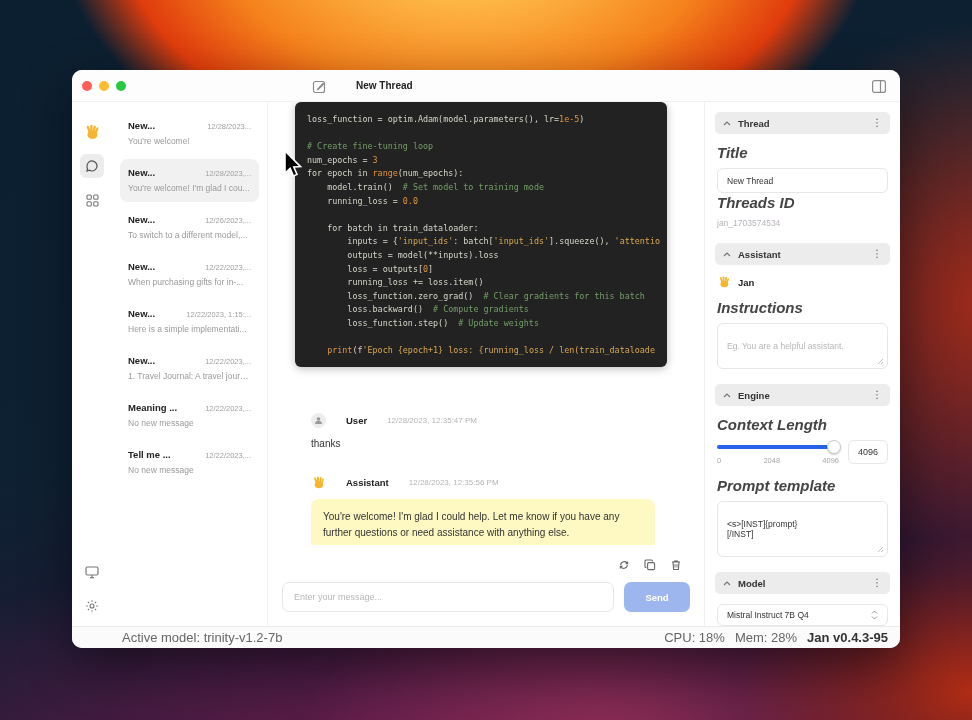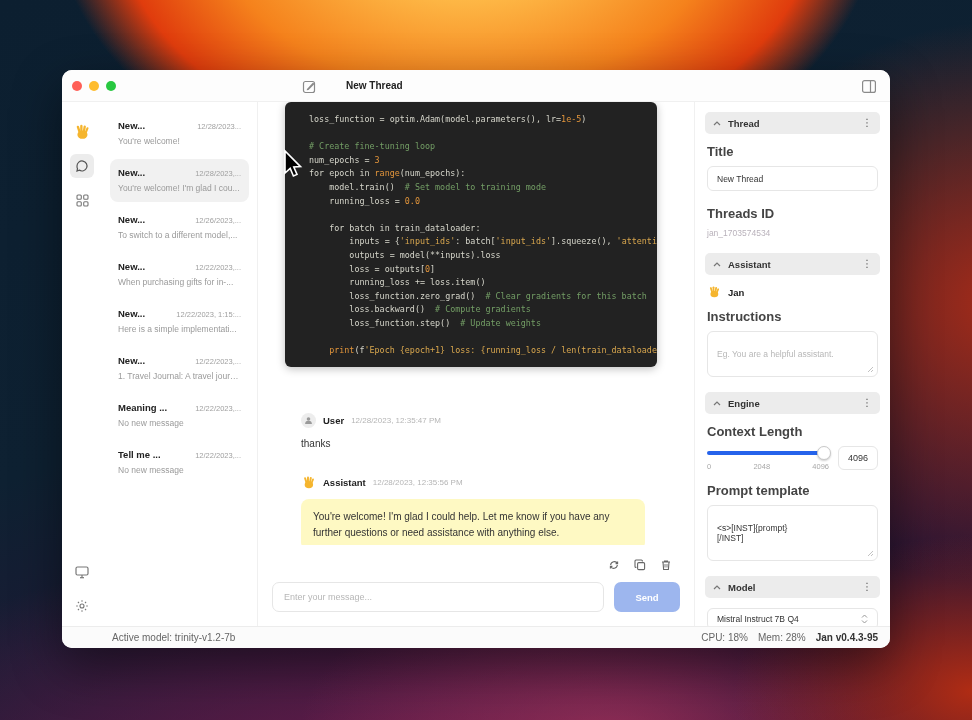--- a/index.html
+++ b/index.html
@@ -8,21 +8,21 @@
     position:relative; width:972px; height:720px; overflow:hidden;
     background:
       radial-gradient(ellipse 34% 30% at 100% 96%, #b02c14, rgba(176,44,20,0) 72%),
       radial-gradient(ellipse 46% 34% at 63% 102%, rgba(190,60,100,.55), transparent 70%),
       radial-gradient(ellipse 85% 48% at 42% 110%, #6e1e4e, rgba(110,30,78,0) 74%),
       radial-gradient(ellipse 42% 52% at 103% 42%, #a62b18, rgba(166,43,24,0) 75%),
       radial-gradient(ellipse 58% 54% at 48% -12%, #ffc14d 18%, #f5821c 45%, #e03c0d 62%, rgba(224,60,13,0) 73%),
       linear-gradient(160deg, #0c1f30 0%, #0e2132 45%, #251636 78%, #2c1030 100%);
   }
   .window{
-    position:absolute; left:62px; top:70px; width:828px; height:578px;
+    position:absolute; left:72px; top:70px; width:828px; height:578px;
     background:#fff; border-radius:10px; overflow:hidden;
     box-shadow:0 18px 50px rgba(0,0,0,.45);
     display:flex; flex-direction:column;
   }
   
   .titlebar{ position:relative; height:32px; flex:0 0 32px; display:flex; align-items:center;
     background:#fdfdfd; border-bottom:1px solid #f0f0f0;}
   .traffic{ display:flex; gap:7px; padding-left:10px; width:196px; align-items:center;}
   .light{ width:10px; height:10px; border-radius:50%; }
   .light.red{background:#ff5f57}.light.yellow{background:#febc2e}.light.green{background:#28c840}
@@ -44,26 +44,26 @@
   .thread-list{ flex:0 0 156px; padding:10px 8px; overflow:hidden; border-right:1px solid #f0f0f0;}
   .thread-item{ padding:8px 8px 9px 8px; border-radius:8px; margin-bottom:4px; cursor:pointer;}
   .thread-item.selected{ background:#f1f1f1; }
   .ti-row{ display:flex; justify-content:space-between; align-items:baseline; gap:4px;}
   .ti-title{ font-size:9.5px; font-weight:bold; color:#222; white-space:nowrap;}
   .ti-date{ font-size:7.5px; color:#a0a0a0; white-space:nowrap; overflow:hidden; text-overflow:ellipsis;}
   .ti-preview{ margin-top:5px; font-size:8.5px; color:#9a9a9a; white-space:nowrap; overflow:hidden; text-overflow:ellipsis;}
   
   .chat{ flex:1; display:flex; flex-direction:column; overflow:hidden; border-right:1px solid #f0f0f0; position:relative;}
   .chat-scroll{ flex:1; overflow:hidden; padding:0 37px 0 27px;}
-  .code-block{ background:#222222; border-radius:6px; padding:11px 24px; overflow:hidden;
+  .code-block{ background:#222222; border-radius:6px; padding:11px 12px; overflow:hidden;
     font-family:"DejaVu Sans Mono", monospace; font-size:8.4px; line-height:13.6px; white-space:pre;
     box-shadow:0 2px 8px rgba(0,0,0,.25); height:265px;}
   .tok-d{ color:#d6d6cb; } .tok-c{ color:#739e65; } .tok-n{ color:#e2953b; } .tok-s{ color:#d9a74e; }
   .msg{ padding-left:16px; }
-  .msg-head{ display:flex; align-items:center; gap:7px; }
+  .msg-head{ display:flex; align-items:center; gap:20px; }
   .msg-avatar{ width:15px; height:15px; border-radius:50%; background:#ededed; display:flex;
     align-items:center; justify-content:center;}
   .msg-role{ font-size:9.5px; font-weight:bold; color:#222;}
   .msg-time{ font-size:8px; color:#b5b5b5;}
   .msg-text{ margin:10px 0 0 0; font-size:10px; color:#333;}
   .bubble{ margin-top:9px; margin-right:12px; background:#fef9c3; border-radius:8px;
     padding:10px 12px; font-size:10px; color:#333; line-height:1.55; max-width:398px;}
   .msg-user{ margin-top:46px; }
   .msg-assistant{ margin-top:26px; }
   .action-row{ display:flex; justify-content:flex-end; gap:10px; padding:12px 20px 0 0;}
@@ -75,21 +75,21 @@
   .send-btn{ width:66px; height:30px; border:none; border-radius:7px; background:#9db6ee;
     color:#fff; font-size:9.5px; font-weight:bold; cursor:pointer; font-family:"Liberation Sans",sans-serif;}
   
   .rpanel{ flex:0 0 195px; padding:10px 10px; overflow:hidden; background:#fff;}
   .section{ margin-bottom:11px; }
   .sec-head{ height:22px; background:#ececec; border-radius:5px; display:flex; align-items:center;
     padding:8px 8px; gap:7px; cursor:pointer;}
   .sec-title{ font-size:9.5px; font-weight:bold; color:#333; flex:1;}
   .kebab{ color:#555; font-size:10px; line-height:1; cursor:pointer; letter-spacing:0;}
   .sec-body{ padding:10px 2px 4px 2px; }
-  .field-label{ font-size:13px; font-weight:bold; color:#444; margin-bottom:7px;}
+  .field-label{ font-size:15px; font-weight:bold; color:#444; margin-bottom:7px;font-style:italic;}
   .text-input{ width:100%; height:25px; border:1px solid #e6e6e6; border-radius:6px; padding:0 9px;
     font-size:8.5px; color:#333; font-family:"Liberation Sans",sans-serif; background:#fff;}
   .muted-id{ font-size:8.5px; color:#b9b2bb; }
   .assistant-name{ display:flex; align-items:center; gap:7px; font-size:9.5px; font-weight:bold;
     color:#222; margin-bottom:10px;}
   .textarea{ position:relative; width:100%; border:1px solid #e6e6e6; border-radius:6px;
     padding:7px 9px; font-size:8.5px; color:#333; min-height:44px; white-space:pre-line;}
   .textarea.placeholder{ color:#b7b7b7; }
   .resize-handle{ position:absolute; right:3px; bottom:3px; width:7px; height:7px;}
   .slider-row{ display:flex; align-items:flex-start; gap:9px; margin-bottom:12px;}
@@ -98,21 +98,21 @@
   .slider-knob{ position:absolute; right:-2px; top:-5px; width:14px; height:14px; border-radius:50%;
     background:#fff; border:1px solid #c9c9c9; box-shadow:0 1px 2px rgba(0,0,0,.2); cursor:pointer;}
   .tick-row{ display:flex; justify-content:space-between; font-size:7.5px; color:#a8a8a8; margin-top:7px;}
   .value-box{ width:40px; height:24px; border:1px solid #e6e6e6; border-radius:6px; display:flex;
     align-items:center; justify-content:center; font-size:9px; color:#333;}
   .select{ width:100%; height:22px; border:1px solid #e6e6e6; border-radius:6px; display:flex;
     align-items:center; padding:0 9px; gap:6px; cursor:pointer; margin-bottom:12px;}
   .select-label{ flex:1; font-size:8.5px; color:#333;}
   
   .statusbar{ flex:0 0 22px; border-top:1px solid #ececec; background:#fbfbfb; display:flex;
-    align-items:center; font-size:10px; color:#666;}
+    align-items:center; font-size:13px; color:#666;}
   .sb-left{ padding-left:50px; flex:1;}
   .sb-right{ padding-right:12px; display:flex; gap:10px; align-items:center;}
   .sb-version{ font-weight:bold; color:#333;}
   
   .cursor{ position:absolute; left:281px; top:149px; width:22px; height:30px; z-index:50; pointer-events:none;}
   svg{ display:block; }
 </style>
 </head>
 <body>
 
@@ -316,21 +316,21 @@
           <div class="sec-head">
             <svg width="8" height="5" viewBox="0 0 8 5">
                 <path d="M1 4 L4 1 L7 4" fill="none" stroke="#777" stroke-width="1.2"></path>
               </svg>
             <span class="sec-title">Thread</span>
             <span class="kebab">⋮</span>
           </div>
           <div class="sec-body">
             <div class="field-label">Title</div>
             <input class="text-input" type="text" value="New Thread" style="">
-            <div class="field-label" style="margin-top:15px">Threads ID</div>
+            <div class="field-label" style="margin-top:1px">Threads ID</div>
             <div class="muted-id">jan_1703574534</div>
           </div>
         </div>
 
         <div class="section">
           <div class="sec-head">
             <svg width="8" height="5" viewBox="0 0 8 5">
                 <path d="M1 4 L4 1 L7 4" fill="none" stroke="#777" stroke-width="1.2"></path>
               </svg>
             <span class="sec-title">Assistant</span>

